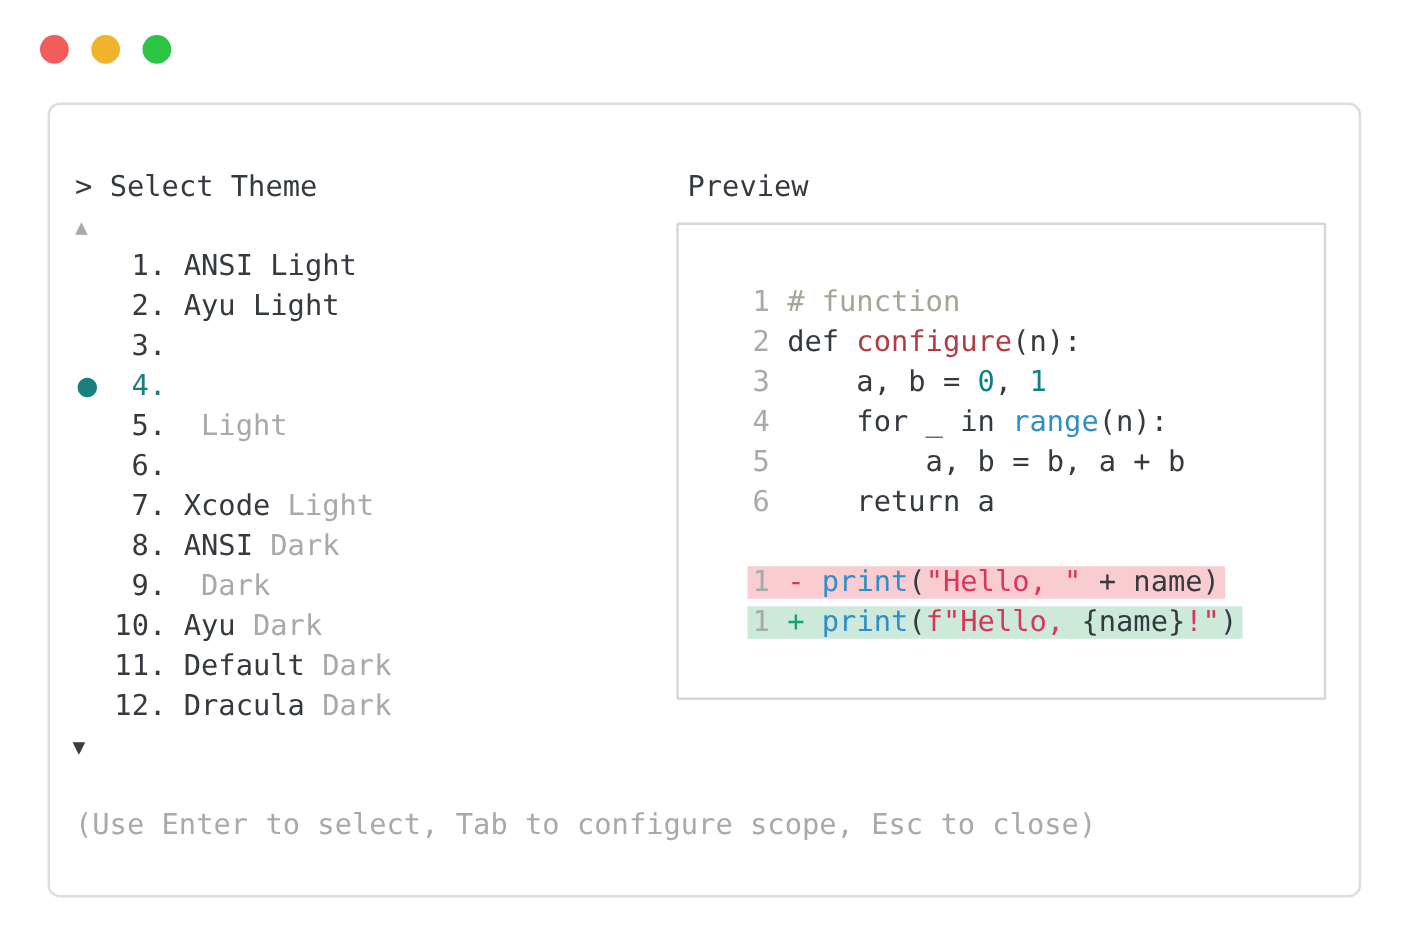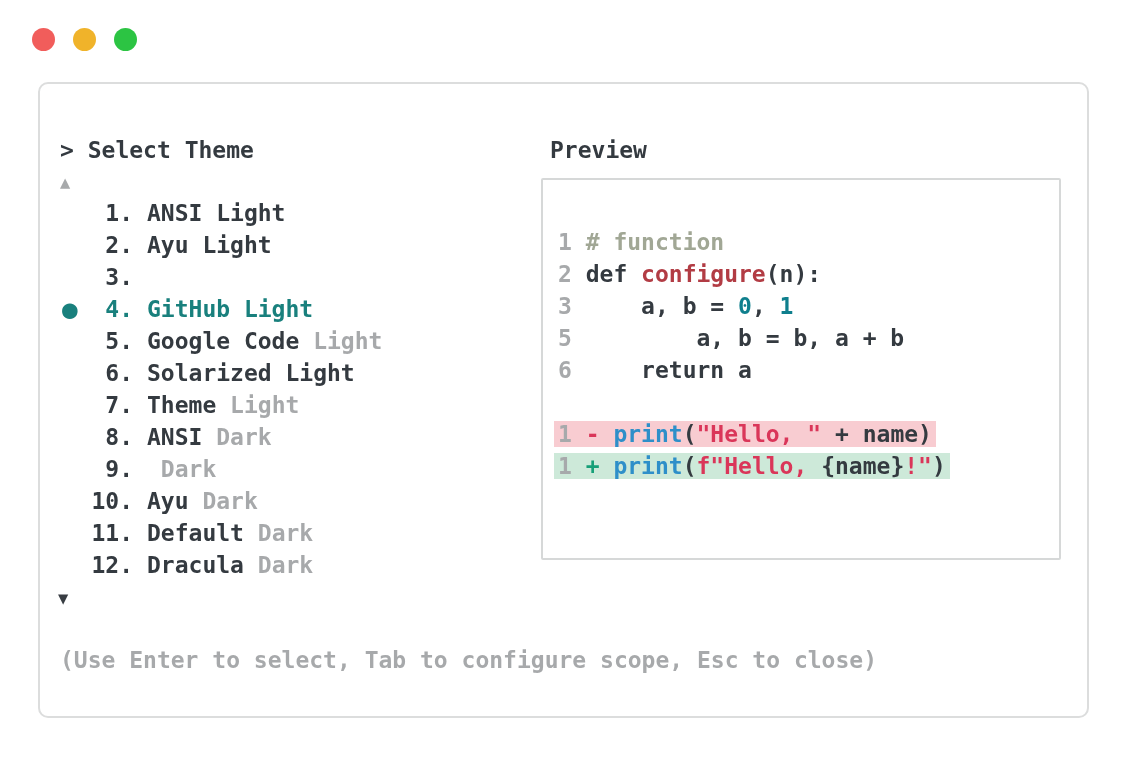--- a/index.html
+++ b/index.html
@@ -12,21 +12,20 @@
   .dot { width:23px; height:23px; border-radius:50%; }
   .dot.red    { background:var(--close_red); }
   .dot.yellow { background:var(--minimize_yellow); }
   .dot.green  { background:var(--zoom_green); }
 
   
   .window {
     position:absolute; left:38px; top:82px; width:1051px; height:636px;
     border:2px solid #dcdddd; border-radius:10px; background:#ffffff;
     box-sizing:border-box;
-    font-weight:bold;
   }
 
   .title-row { position:absolute; left:20px; top:50px; height:32px; line-height:32px;
                font-size:23px; color:var(--text); white-space:pre; }
   .preview-label { position:absolute; left:500px; top:50px; height:32px; line-height:32px;
                font-size:23px; color:var(--text);margin-left:10px; }
 
   .scroll-up   { position:absolute; left:20px; top:82px;  height:32px; line-height:32px;
                  font-size:17px; color:var(--muted); }
   .scroll-down { position:absolute; left:18px; top:498px; height:32px; line-height:32px;
@@ -43,21 +42,21 @@
   .help-text { position:absolute; left:20px; top:560px; height:32px; line-height:32px;
                font-size:23px; color:var(--muted); white-space:pre; }
 
   
   .preview-box {
     position:absolute; left:501px; top:94px; width:520px; height:382px;
     border:2px solid #d6d8d8; border-radius:2px; background:#ffffff; box-sizing:border-box;
   }
   .code { position:absolute; left:11px; top:46px; font-size:23px; }
   .code-line { height:32px; line-height:32px; white-space:pre; color:var(--text); }
-  .code-line .hl { padding:0 4px; }
+  .code-line .hl { padding:0 4px;margin-left:44px; }
   .hl.removed { background:var(--removed_bg); }
   .hl.added   { background:var(--added_bg); }
   .seg-plain   { color:var(--text);text-align:center; }
   .seg-num     { color:var(--muted); }
   .seg-comment { color:var(--comment_sage); }
   .seg-fname   { color:var(--function_red); }
   .seg-str     { color:var(--string_crimson); }
   .seg-minus   { color:var(--string_crimson); }
   .seg-call    { color:var(--call_blue); }
   .seg-lit     { color:var(--literal_teal); }
@@ -79,40 +78,41 @@
     <div class="title-row"><span>&gt;</span><span> </span><span>Select Theme</span></div>
 
     <div class="preview-label">Preview</div>
 
     <div class="scroll-up">▲</div>
 
     <div class="theme-list">
         <div class="t-row"><span class="marker"></span><span class="num">1.</span><span class="gapsp"></span><span>ANSI Light</span></div>
         <div class="t-row"><span class="marker"></span><span class="num">2.</span><span class="gapsp"></span><span>Ayu Light</span></div>
         <div class="t-row"><span class="marker"></span><span class="num">3.</span><span class="gapsp"></span></div>
-        <div class="t-row selected"><span class="marker">●</span><span class="num">4.</span><span class="gapsp"></span><span>GitHub Light</span></div>
-        <div class="t-row"><span class="marker"></span><span class="num">5.</span><span class="gapsp"></span><span>Google Code</span><span class="muted-part"> Light</span></div>
-        <div class="t-row"><span class="marker"></span><span class="num">6.</span><span class="gapsp"></span><span>Solarized Light</span></div>
-        <div class="t-row"><span class="marker"></span><span class="num">7.</span><span class="gapsp"></span><span>Theme</span><span class="muted-part"> Light</span></div>
+        <div class="t-row selected"><span class="marker">●</span><span class="num">4.</span><span class="gapsp"></span></div>
+        <div class="t-row"><span class="marker"></span><span class="num">5.</span><span class="gapsp"></span><span class="muted-part"> Light</span></div>
+        <div class="t-row"><span class="marker"></span><span class="num">6.</span><span class="gapsp"></span></div>
+        <div class="t-row"><span class="marker"></span><span class="num">7.</span><span class="gapsp"></span><span>Xcode</span><span class="muted-part"> Light</span></div>
         <div class="t-row"><span class="marker"></span><span class="num">8.</span><span class="gapsp"></span><span>ANSI</span><span class="muted-part"> Dark</span></div>
         <div class="t-row"><span class="marker"></span><span class="num">9.</span><span class="gapsp"></span><span class="muted-part"> Dark</span></div>
         <div class="t-row"><span class="marker"></span><span class="num">10.</span><span class="gapsp"></span><span>Ayu</span><span class="muted-part"> Dark</span></div>
         <div class="t-row"><span class="marker"></span><span class="num">11.</span><span class="gapsp"></span><span>Default</span><span class="muted-part"> Dark</span></div>
         <div class="t-row"><span class="marker"></span><span class="num">12.</span><span class="gapsp"></span><span>Dracula</span><span class="muted-part"> Dark</span></div>
       </div>
 
     <div class="scroll-down">▼</div>
 
     <div class="help-text">(Use Enter to select, Tab to configure scope, Esc to close)</div>
 
     <div class="preview-box">
       <div class="code">
           <div class="code-line"><span class="hl"><span class="seg-num">1 </span><span class="seg-comment"># function</span></span></div>
           <div class="code-line"><span class="hl"><span class="seg-num">2 </span><span class="seg-plain">def </span><span class="seg-fname">configure</span><span class="seg-plain">(n):</span></span></div>
           <div class="code-line"><span class="hl"><span class="seg-num">3 </span><span class="seg-plain">    a, b = </span><span class="seg-lit">0</span><span class="seg-plain">, </span><span class="seg-lit">1</span></span></div>
+          <div class="code-line"><span class="hl"><span class="seg-num">4 </span><span class="seg-plain">    for _ in </span><span class="seg-call">range</span><span class="seg-plain">(n):</span></span></div>
           <div class="code-line"><span class="hl"><span class="seg-num">5 </span><span class="seg-plain">        a, b = b, a + b</span></span></div>
           <div class="code-line"><span class="hl"><span class="seg-num">6 </span><span class="seg-plain">    return a</span></span></div>
           <div class="code-line"></div>
           <div class="code-line"><span class="hl removed"><span class="seg-num">1 </span><span class="seg-minus">- </span><span class="seg-call">print</span><span class="seg-plain">(</span><span class="seg-str">"Hello, "</span><span class="seg-plain"> + name)</span></span></div>
           <div class="code-line"><span class="hl added"><span class="seg-num">1 </span><span class="seg-plus">+ </span><span class="seg-call">print</span><span class="seg-plain">(</span><span class="seg-str">f"Hello, </span><span class="seg-plain">{name}</span><span class="seg-str">!"</span><span class="seg-plain">)</span></span></div>
         </div>
     </div>
 
   </div>
 </div>

